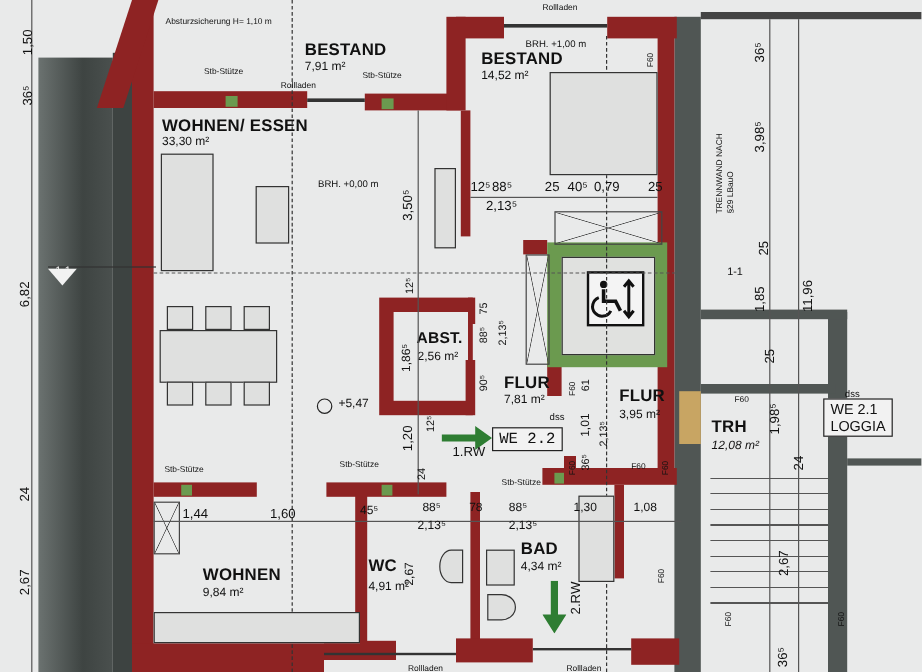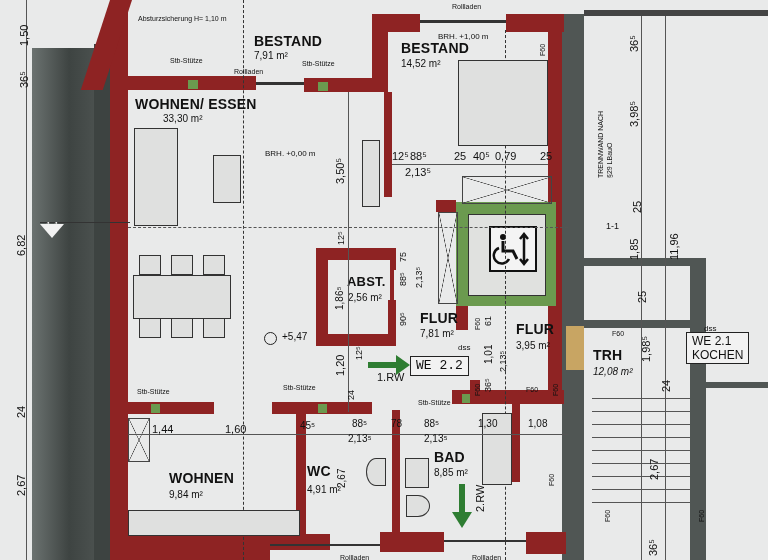--- a/index.html
+++ b/index.html
@@ -108,44 +108,44 @@
 <div class="box" style="left:482px;top:413px;width:28px;height:70px;"></div>
 <div class="box" style="left:405px;top:458px;width:22px;height:28px;"></div>
 <div class="box" style="left:366px;top:458px;width:18px;height:26px;border-radius:50% 0 0 50%;"></div>
 <div class="box" style="left:406px;top:495px;width:22px;height:20px;border-radius:0 50% 50% 0;"></div>
 
 <div class="abs" style="left:592px;top:386px;width:98px;height:120px;background:repeating-linear-gradient(180deg,transparent 0 12px,#555 12px 13px);"></div>
 
 <div class="lbl room" style="left:254px;top:33px;">BESTAND</div>
 <div class="lbl area" style="left:254px;top:50px;">7,91 m²</div>
 <div class="lbl room" style="left:135px;top:96px;">WOHNEN/ ESSEN</div>
-<div class="lbl area" style="left:135px;top:113px;margin-left:28px;">33,30 m²</div>
+<div class="lbl area" style="left:135px;top:113px;">33,30 m²</div>
 <div class="lbl small" style="left:265px;top:105px;font-size:8px;margin-top:44px;">BRH.  +0,00 m</div>
 <div class="lbl room" style="left:401px;top:40px;">BESTAND</div>
 <div class="lbl area" style="left:401px;top:58px;">14,52 m²</div>
 <div class="lbl small" style="left:438px;top:32px;font-size:8px;">BRH.  +1,00 m</div>
 <div class="lbl room" style="left:347px;top:274px;font-size:13px;">ABST.</div>
 <div class="lbl area" style="left:348px;top:292px;">2,56 m²</div>
 <div class="lbl room" style="left:420px;top:310px;">FLUR</div>
 <div class="lbl area" style="left:420px;top:328px;">7,81 m²</div>
 <div class="lbl room" style="left:516px;top:321px;">FLUR</div>
 <div class="lbl area" style="left:516px;top:340px;">3,95 m²</div>
 <div class="lbl room" style="left:593px;top:347px;text-align:center;">TRH</div>
 <div class="lbl area" style="left:593px;top:366px;font-style:italic;">12,08 m²</div>
 <div class="lbl room" style="left:169px;top:470px;">WOHNEN</div>
 <div class="lbl area" style="left:169px;top:489px;">9,84 m²</div>
 <div class="lbl room" style="left:307px;top:463px;">WC</div>
 <div class="lbl area" style="left:307px;top:484px;">4,91 m²</div>
 <div class="lbl room" style="left:434px;top:449px;">BAD</div>
-<div class="lbl area" style="left:434px;top:467px;">8,85 m²</div>
+<div class="lbl area" style="left:434px;top:467px;">4,34 m²</div>
 
 <div class="tag" style="left:410px;top:356px;font-family:Liberation Mono, monospace;">WE 2.2</div>
 <div class="tag" style="left:686px;top:332px;font-size:12px;line-height:14px;">
   <div>WE 2.1</div>
-  <div>KOCHEN</div>
+  <div>LOGGIA</div>
 </div>
 
 <div class="lbl small" style="left:138px;top:15px;">Absturzsicherung H= 1,10 m</div>
 <div class="lbl small" style="left:234px;top:68px;">Rollladen</div>
 <div class="lbl small" style="left:452px;top:3px;">Rollladen</div>
 <div class="lbl small" style="left:340px;top:554px;">Rollladen</div>
 <div class="lbl small" style="left:472px;top:554px;">Rollladen</div>
 <div class="lbl small" style="left:170px;top:57px;">Stb-Stütze</div>
 <div class="lbl small" style="left:302px;top:60px;">Stb-Stütze</div>
 <div class="lbl small" style="left:137px;top:388px;">Stb-Stütze</div>

